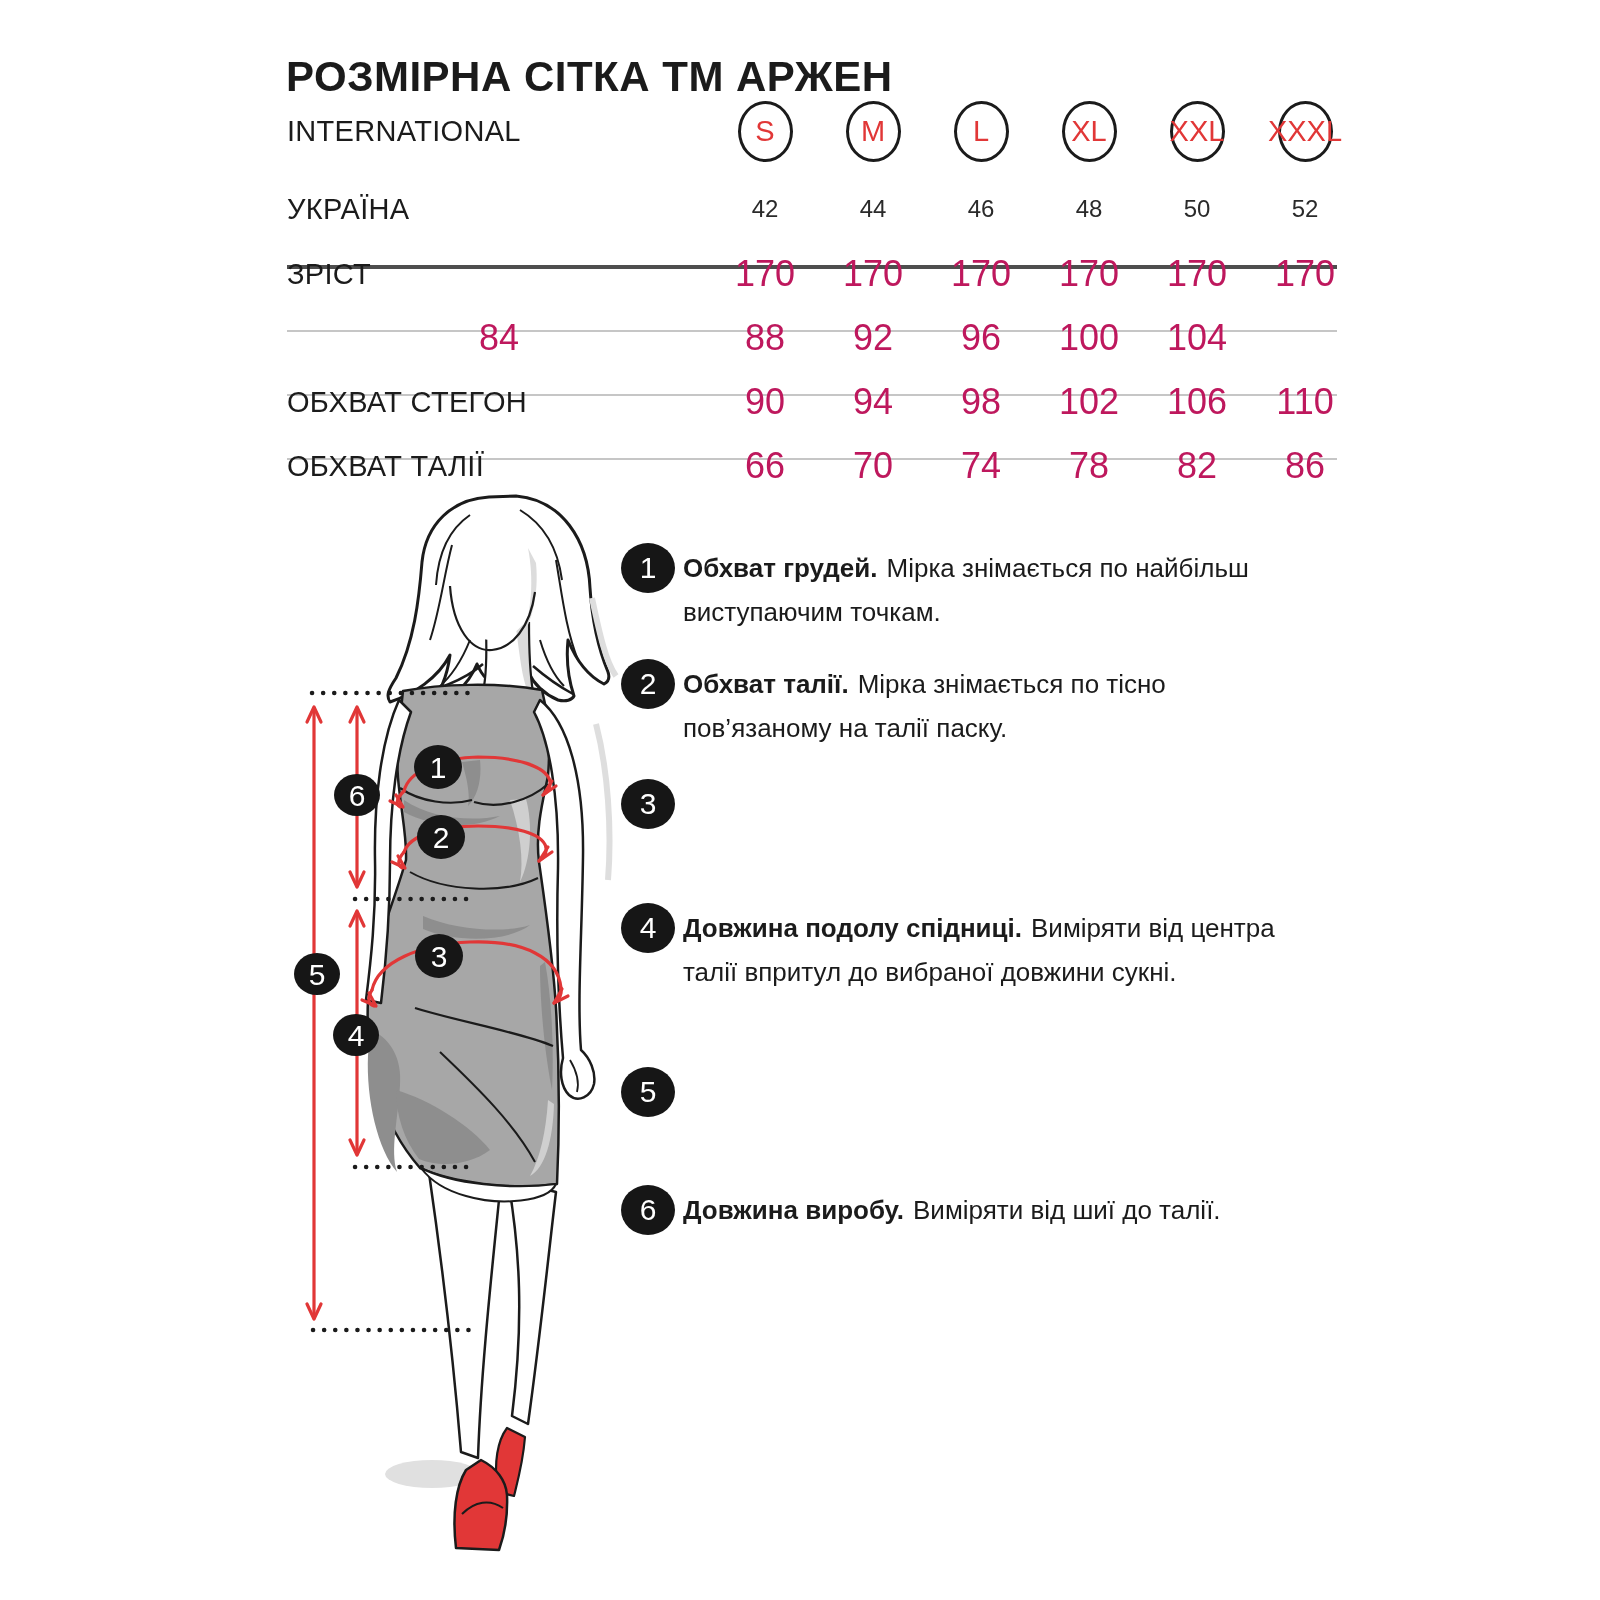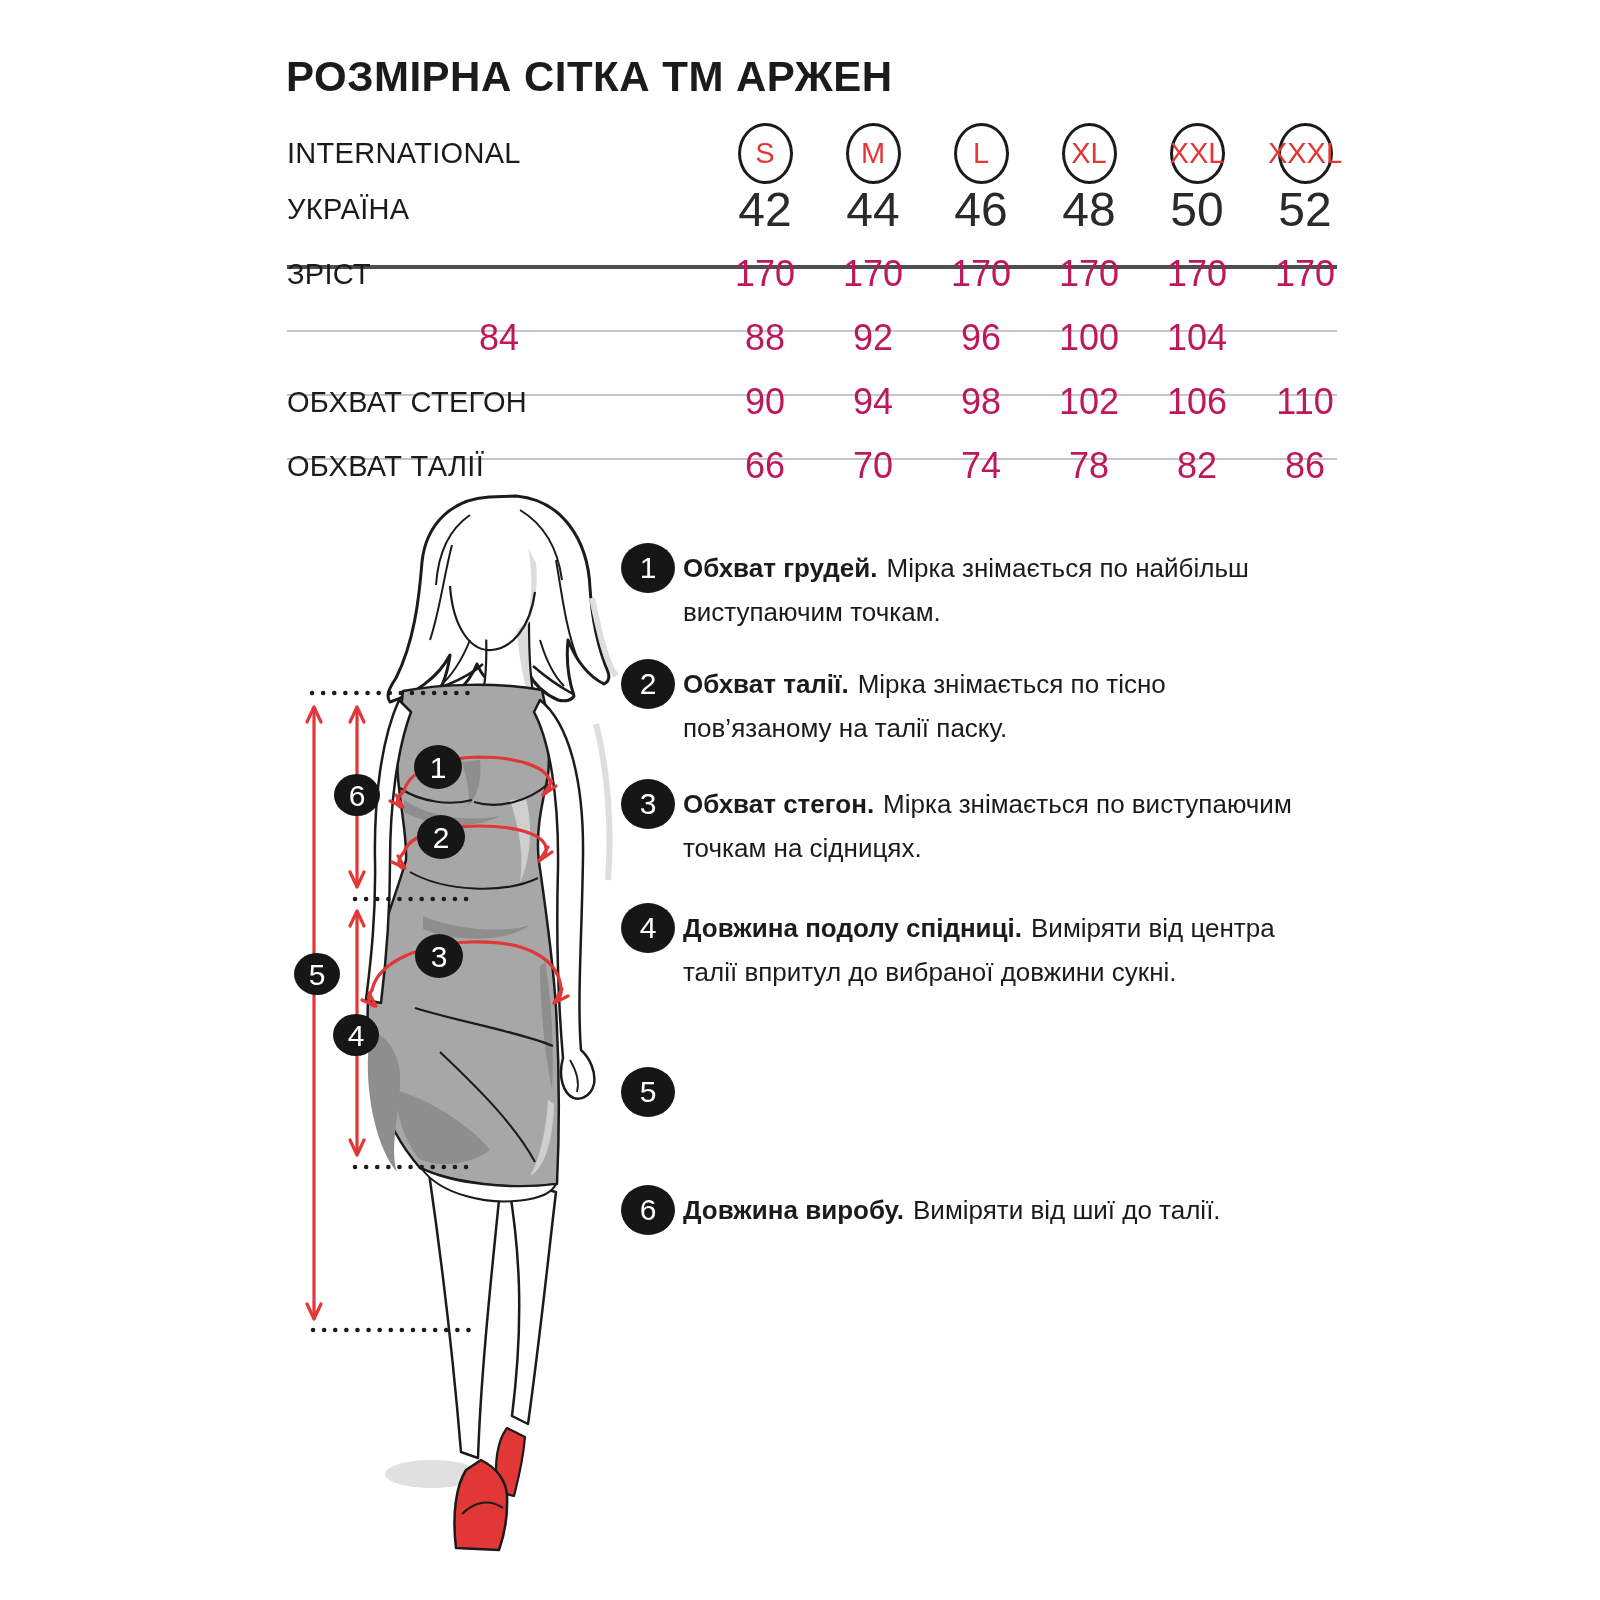--- a/index.html
+++ b/index.html
@@ -14,29 +14,29 @@
     left:286px;top:28px;font-size:42px;font-weight:600;letter-spacing:.5px;
   }
 
   
   .grid-row{
     position:absolute;left:287px;display:grid;
     grid-template-columns:424px repeat(6,108px);align-items:center;
   }
   .rowlabel{font-size:29px;letter-spacing:.3px;}
   .cell-c{text-align:center;}
-  #row-intl{top:114px;height:78px;}
+  #row-intl{top:92px;height:78px;}
   #row-ua{top:178px;height:62px;}
   .circle-cell{display:flex;justify-content:center;align-items:center;}
   .size-circle{
     width:49px;height:55px;border:3.5px solid #1b1b1b;border-radius:50%;
     display:flex;align-items:center;justify-content:center;background:#fff;
   }
   .size-circle span{color:#e13737;font-size:29px;white-space:nowrap;line-height:1;}
-  .ua-val{font-size:48px;color:#2a2a2a;}
+  .ua-val{font-size:24px;color:#2a2a2a;}
   .m-row{height:64px;}
   .m-val{font-size:36px;color:#be185d;}
   .hline{position:absolute;left:287px;width:1050px;}
   .hline.thick{height:4px;background:#4e4e4e;}
   .hline.thin{height:2px;background:#c6c6c6;}
 
   
   .legend-item{position:absolute;left:621px;width:690px;display:flex;gap:8px;}
   .bullet{
     flex:0 0 54px;width:54px;height:50px;border-radius:50%;background:#161616;
@@ -303,21 +303,20 @@
   <div class="ltext"><span class="ltitle">Обхват грудей.</span><span>Мірка знімається по найбільш виступаючим точкам.</span></div>
 </div>
 
 <div class="legend-item" style="top:662px">
   <div class="bullet">2</div>
   <div class="ltext"><span class="ltitle">Обхват талії.</span><span>Мірка знімається по тісно пов’язаному на талії паску.</span></div>
 </div>
 
 <div class="legend-item" style="top:782px">
   <div class="bullet">3</div>
-  <div class="ltext"><span class="ltitle">Обхват стегон.</span><span>Мірка знімається по виступаючим точкам на сідницях.</span></div>
 </div>
 
 <div class="legend-item" style="top:906px">
   <div class="bullet">4</div>
   <div class="ltext"><span class="ltitle">Довжина подолу спідниці.</span><span>Виміряти від центра талії впритул до вибраної довжини сукні.</span></div>
 </div>
 
 <div class="legend-item" style="top:1070px">
   <div class="bullet">5</div>
 </div>

